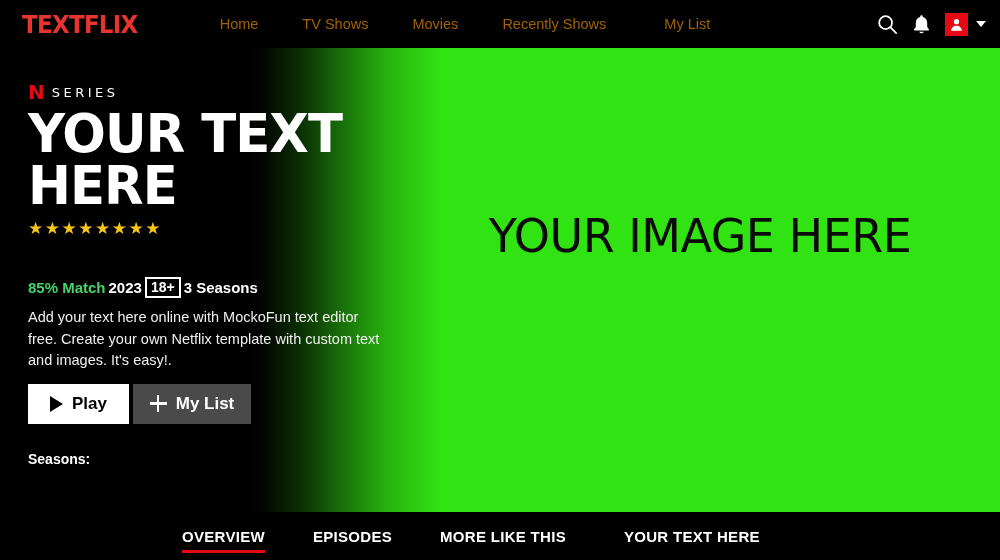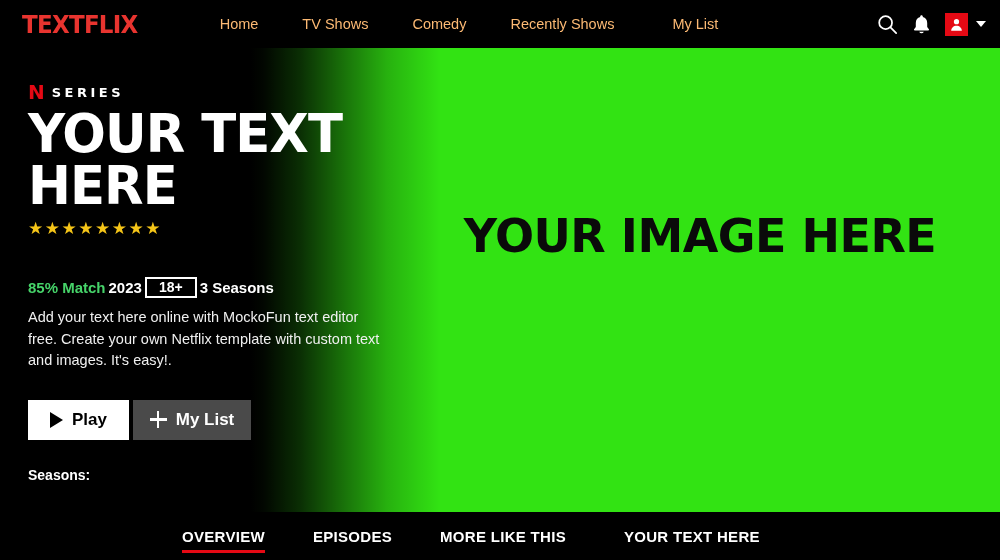--- a/index.html
+++ b/index.html
@@ -23,21 +23,21 @@
     width: 1000px; height: 464px;
     background: #32e313;
   }
   .hero-image-label {
     position: absolute;
     left: 440px; top: 164px;
     width: 520px;
     text-align: center;
     color: #0a0a0a;
     font-family: "DejaVu Sans", sans-serif;
-    font-weight: bold;
+    font-weight: normal;
     font-size: 46px;
     line-height: 1.08;
     letter-spacing: -0.5px;
     text-transform: uppercase;
   }
   
   .hero-fade {
     position: absolute;
     left: 0; top: 48px;
     width: 440px; height: 464px;
@@ -67,21 +67,21 @@
     transform: scaleX(0.92);
     transform-origin: left center;
     cursor: pointer;
   }
   .nav {
     display: flex;
     align-items: center;
     margin-left: 72px;
   }
   .nav-item {
-    color: #fdba74;
+    color: #a16207;
     font-size: 14.5px;
     margin-right: 44px;
     white-space: nowrap;
     cursor: pointer;
   }
   .nav-item:nth-child(4) { margin-right: 58px; }
   .topbar-right {
     position: absolute;
     right: 14px; top: 0;
     height: 48px;
@@ -120,21 +120,21 @@
   .series-n {
     color: #e50914;
     font-family: "DejaVu Sans", sans-serif;
     font-weight: bold;
     font-size: 20px;
     line-height: 1;
   }
   .series-word {
     color: #fff;
     font-family: "DejaVu Sans", sans-serif;
-    font-weight: bold;
+    font-weight: normal;
     font-size: 13px;
     letter-spacing: 3.5px;
   }
   .hero-title {
     color: #fff;
     font-family: "DejaVu Sans", sans-serif;
     font-weight: bold;
     font-size: 54px;
     line-height: 0.96;
     letter-spacing: -1px;
@@ -157,30 +157,30 @@
     font-size: 15px;
     font-weight: bold;
     margin-bottom: 9px;
     margin-top: 40px;
   }
   .meta-match { color: #46d369; }
   .meta-year, .meta-seasons { color: #fff; }
   .meta-rating {
     color: #fff;
     border: 2px solid #fff;
-    padding: 0px 12px;
+    padding: 0px 4px;
     font-size: 14px;
     line-height: 1.25;
   }
   .hero-desc {
     color: #f0f0f0;
     font-size: 14.5px;
     line-height: 1.48;
     width: 355px;
-    margin-bottom: 28px;
+    margin-bottom: 12px;
   }
   .btn-row { display: flex; gap: 4px; margin-bottom: 24px; }
   .btn {
     display: flex; align-items: center; justify-content: center;
     gap: 9px;
     height: 40px;
     font-size: 17px;
     font-weight: bold;
     cursor: pointer;
     border: none;
@@ -246,21 +246,21 @@
   <div class="hero-image">
     <div class="hero-image-label">YOUR IMAGE HERE</div>
   </div>
   <div class="hero-fade"></div>
 
   <div class="topbar">
     <div class="brand">TEXTFLIX</div>
     <div class="nav">
       <div class="nav-item">Home</div>
       <div class="nav-item">TV Shows</div>
-      <div class="nav-item">Comedy</div>
+      <div class="nav-item">Movies</div>
       <div class="nav-item">Recently Shows</div>
       <div class="nav-item">My List</div>
     </div>
     <div class="topbar-right">
       <div class="icon-btn">
         <svg width="22" height="22" viewBox="0 0 24 24" fill="none" stroke="#fff" stroke-width="1.9">
           <circle cx="10.5" cy="10.5" r="7"></circle>
           <line x1="15.8" y1="15.8" x2="22" y2="22" stroke-linecap="round"></line>
         </svg>
       </div>

